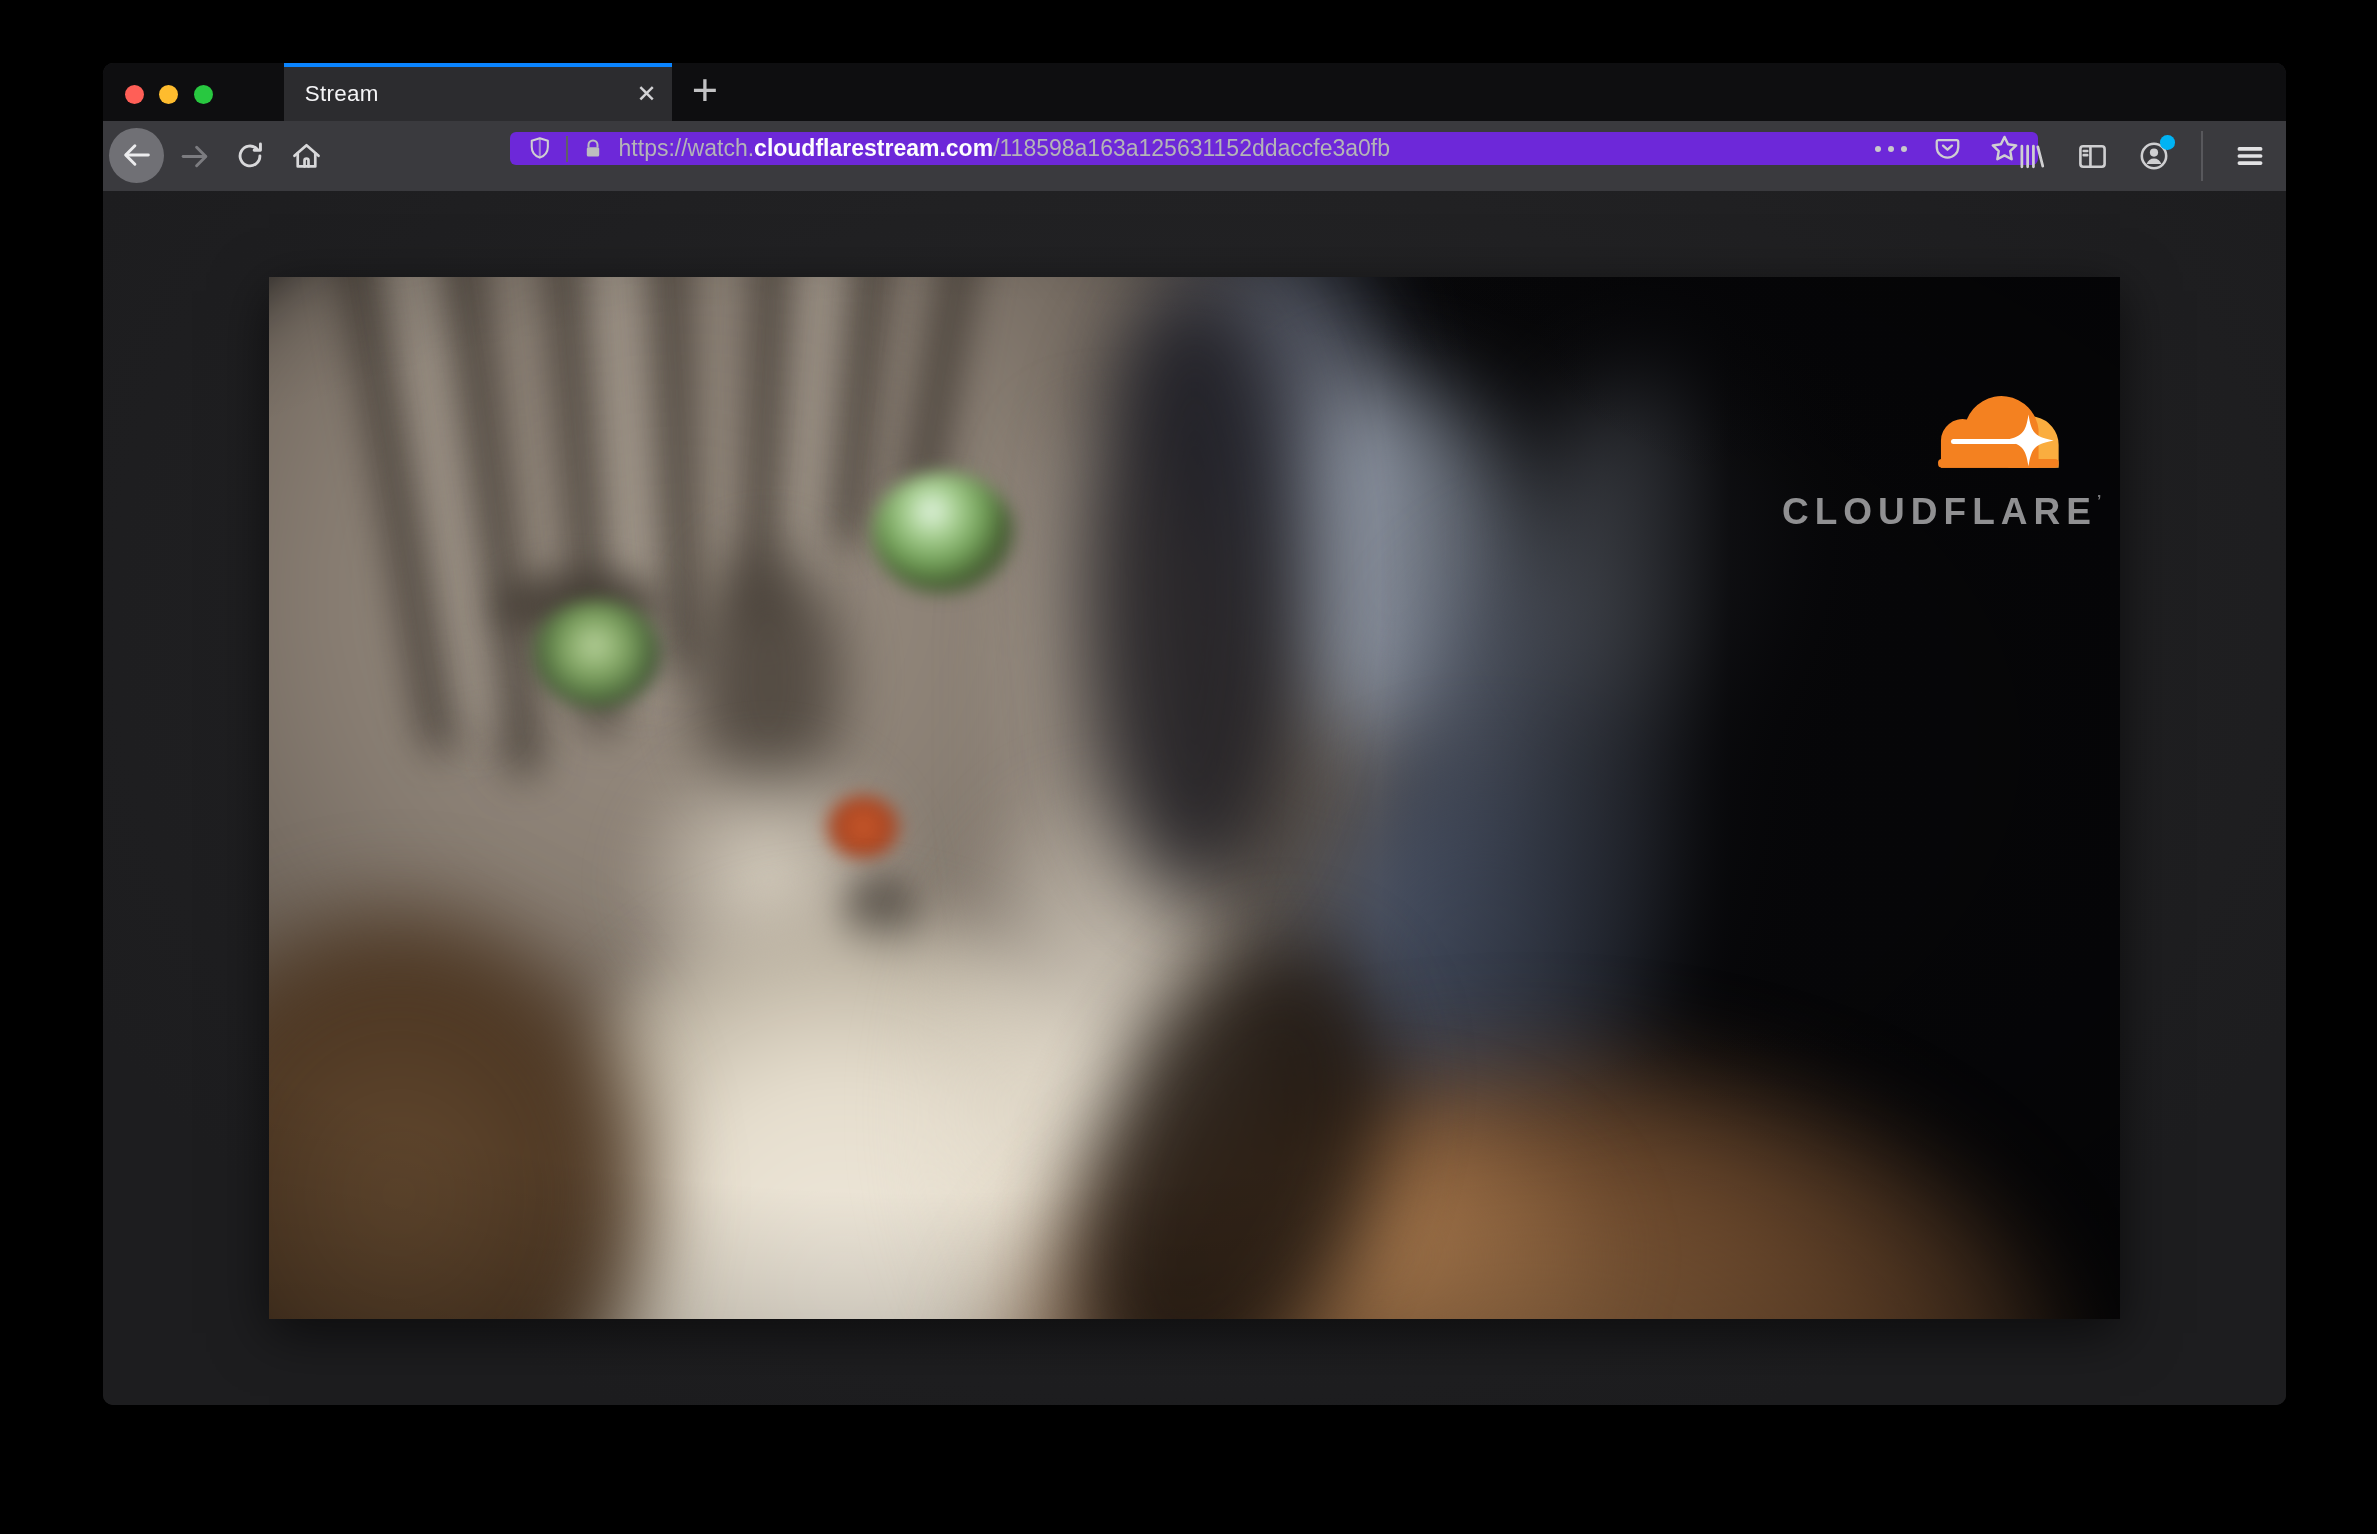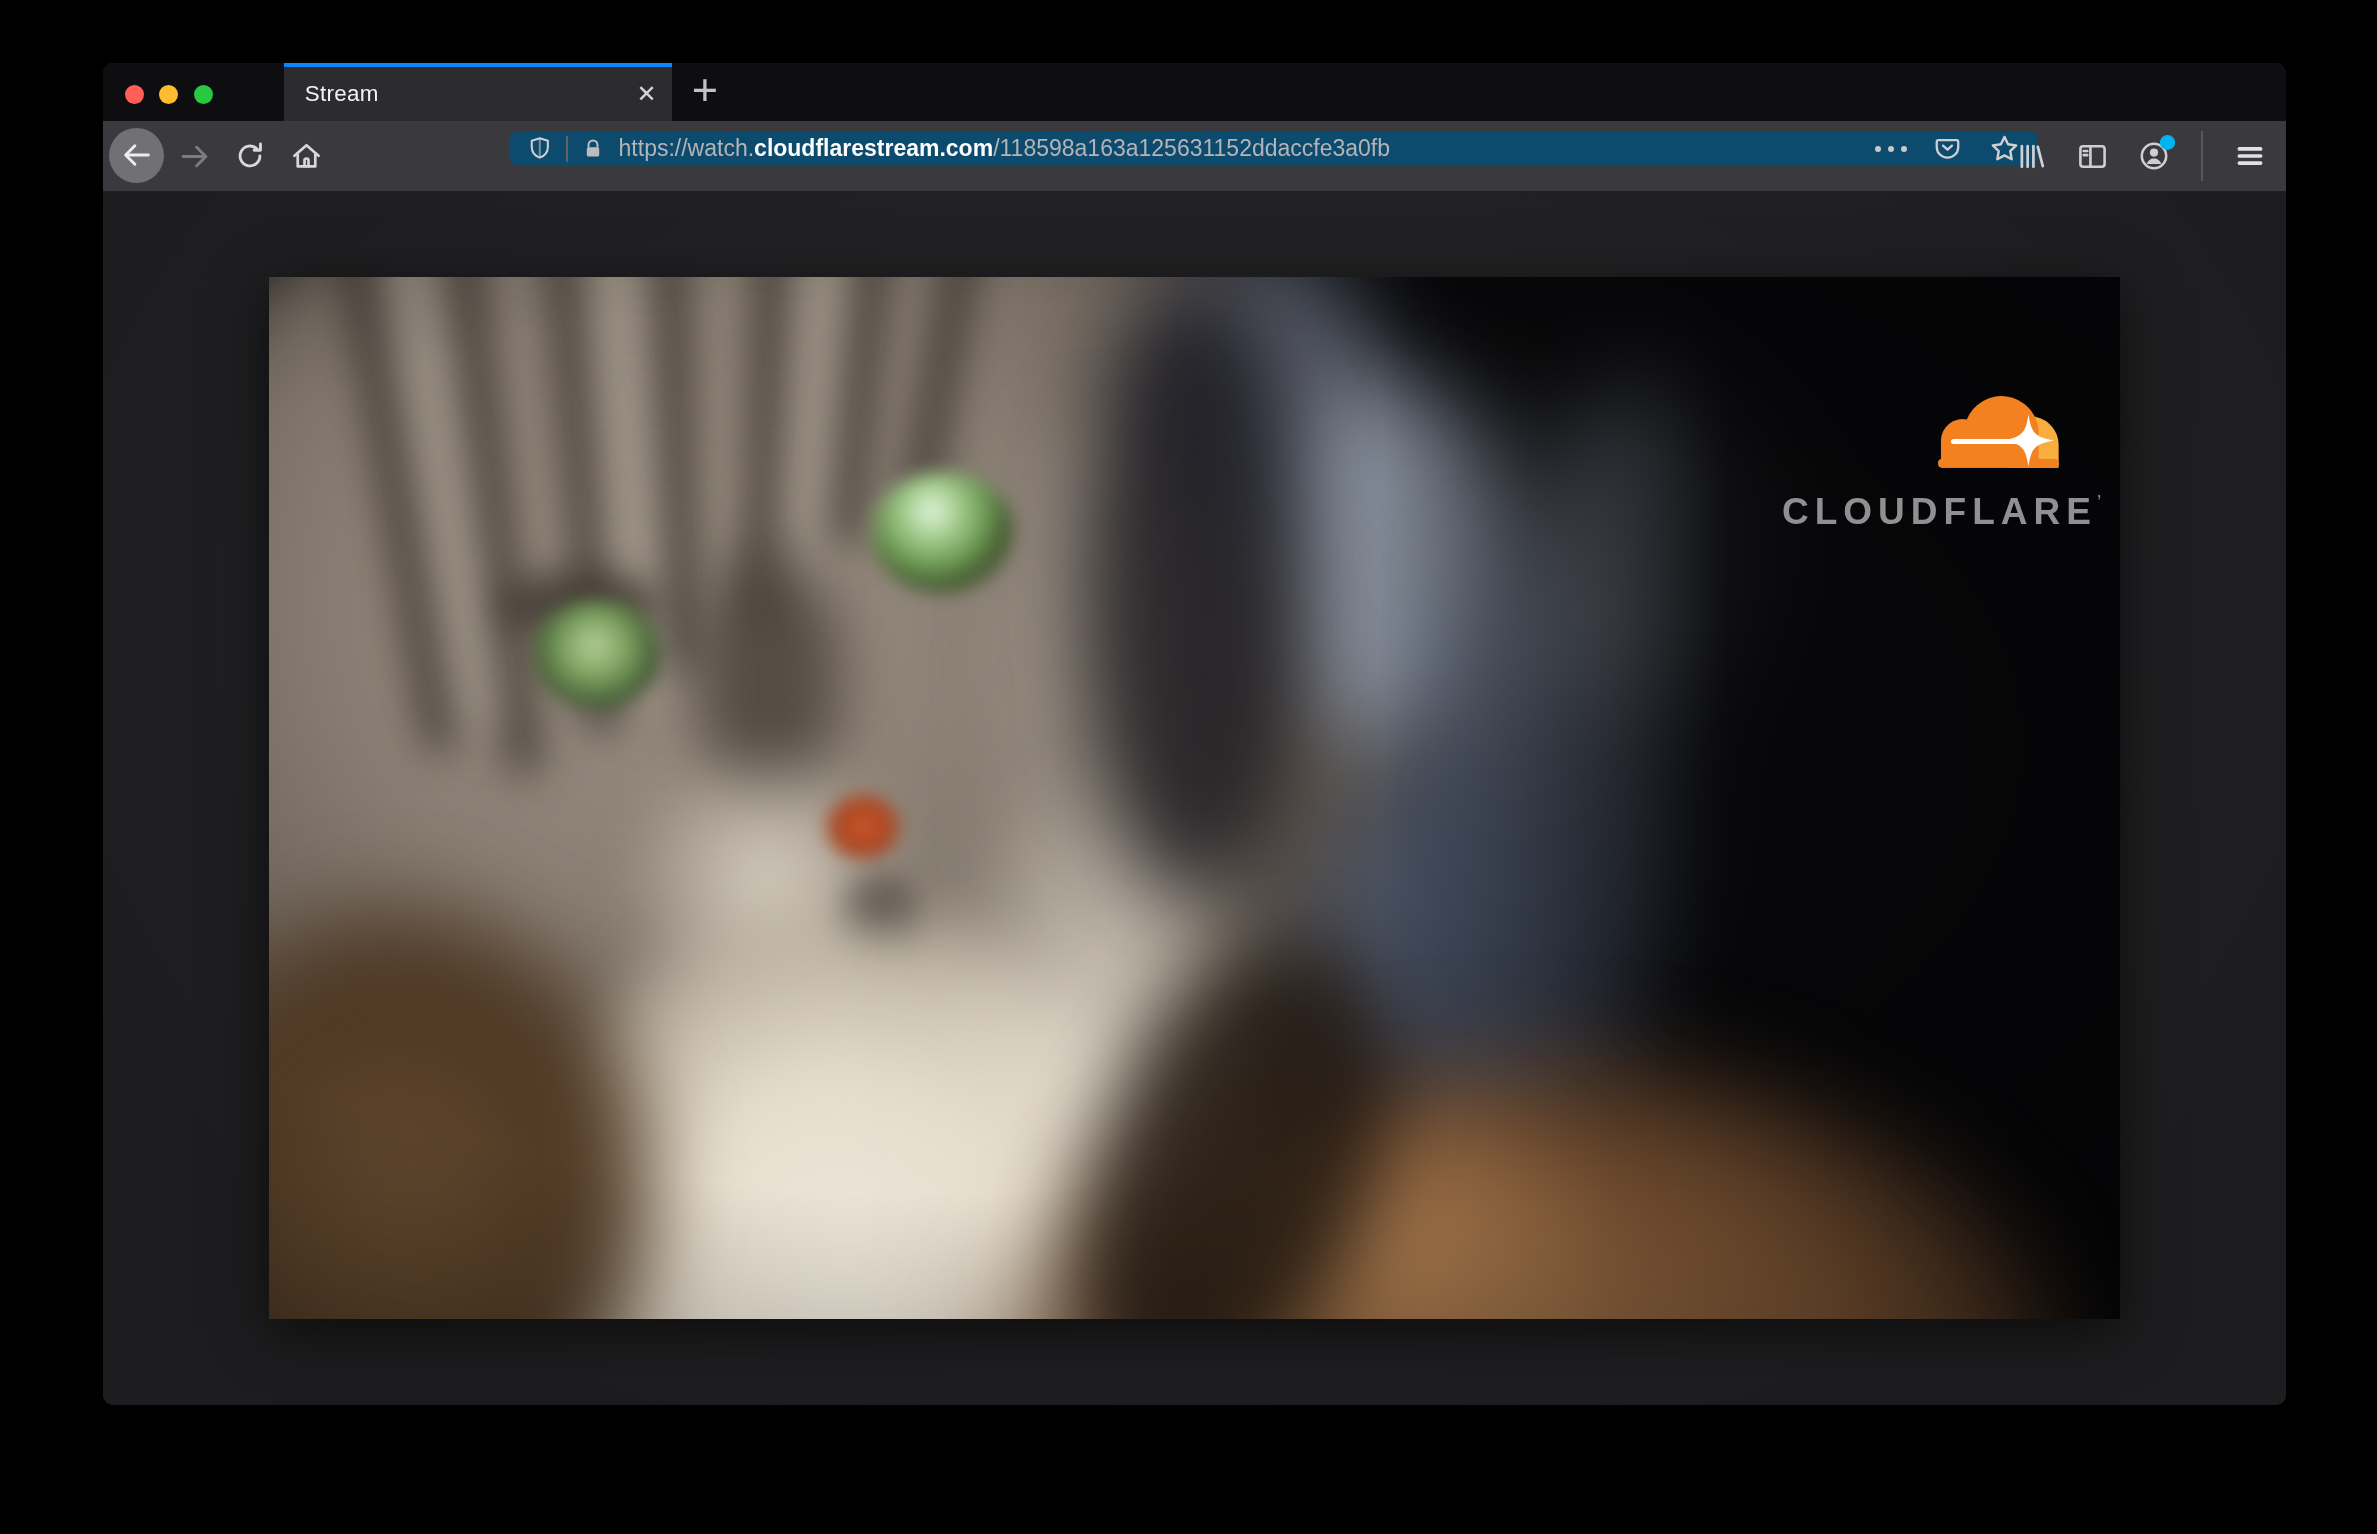--- a/index.html
+++ b/index.html
@@ -34,21 +34,21 @@
   .newtab{position:absolute;left:576px;top:0;width:52px;height:53px;background:none;border:none;
     color:#c2c2c4;font-size:45px;font-weight:200;line-height:50px;text-align:center;}
 
   
   .toolbar{position:absolute;left:0;top:58px;width:100%;height:71px;background:#3a3a3e;
     border-bottom:1.7px solid #151516;}
   .navbtn{position:absolute;top:50%;transform:translate(-50%,-50%);background:none;border:none;
     width:45px;height:45px;display:flex;align-items:center;justify-content:center;}
   .backcirc{position:absolute;left:6px;top:6.9px;width:55px;height:55px;border-radius:50%;
     background:#707075;display:flex;align-items:center;justify-content:center;border:none;}
-  .urlbar{position:absolute;left:407px;top:11.2px;width:1528px;height:33px;background:#0c4a6e;
+  .urlbar{position:absolute;left:407px;top:11.2px;width:1528px;height:33px;background:#6d28d9;
     border-radius:6px;display:flex;align-items:center;padding:0 17px 0 15.5px;}
   .u-sep{width:1.7px;height:26px;background:#606065;margin:0 13px;}
   .url-text{flex:1;font-size:23px;white-space:nowrap;overflow:hidden;margin-left:13.8px;}
   .url-text .dim{color:#b4b4b7;}
   .url-text .dom{color:#fdfdfe;font-weight:600;}
   .url-right{display:flex;align-items:center;gap:26px;margin-left:17px;}
   .dots{display:flex;gap:6.9px;align-items:center;}
   .dots i{width:6px;height:6px;border-radius:50%;background:#c9c9cb;}
   .tb-right{position:absolute;right:17px;top:0;height:100%;display:flex;align-items:center;gap:23px;}
   .v-sep{width:1.7px;height:50px;background:#58585c;margin:0 5.2px;}

